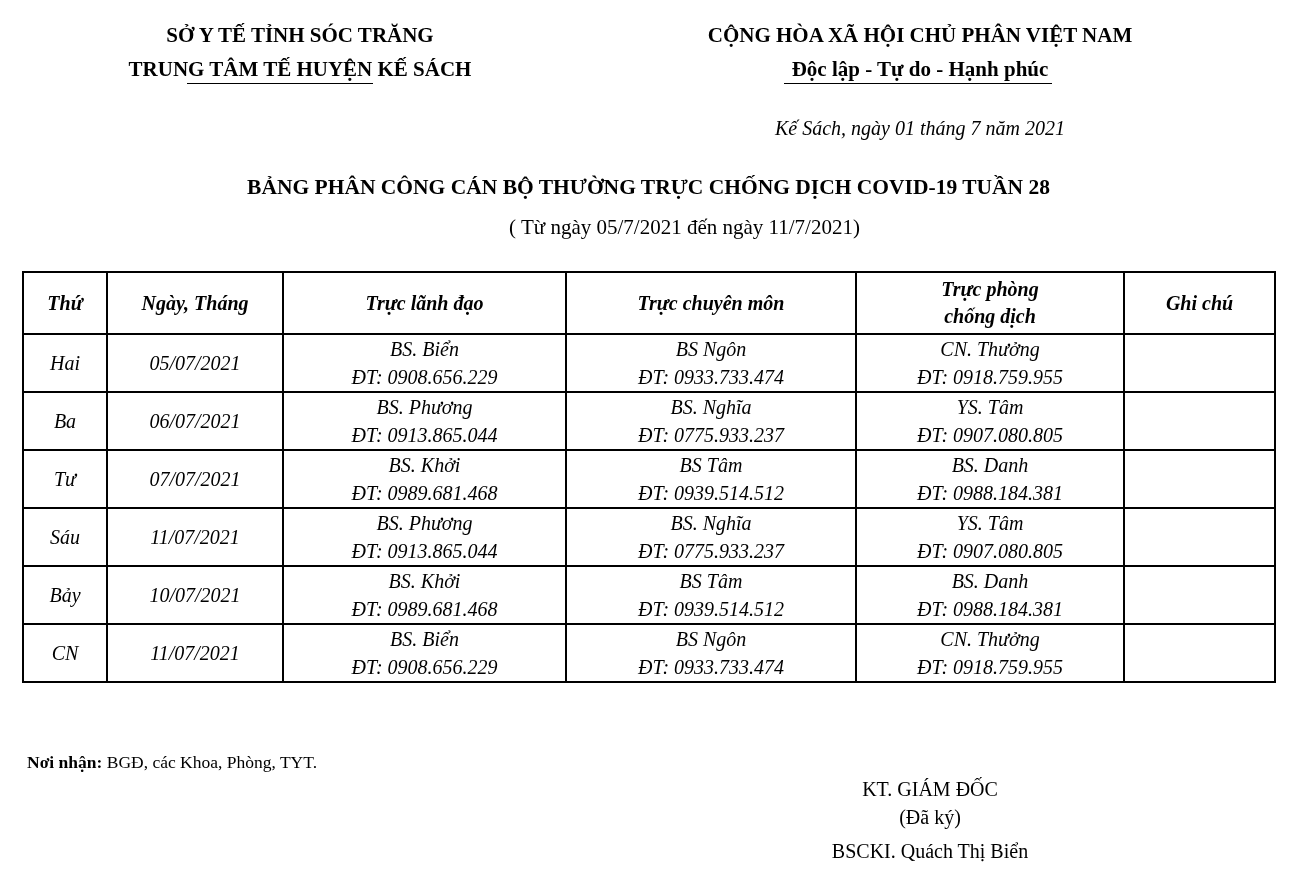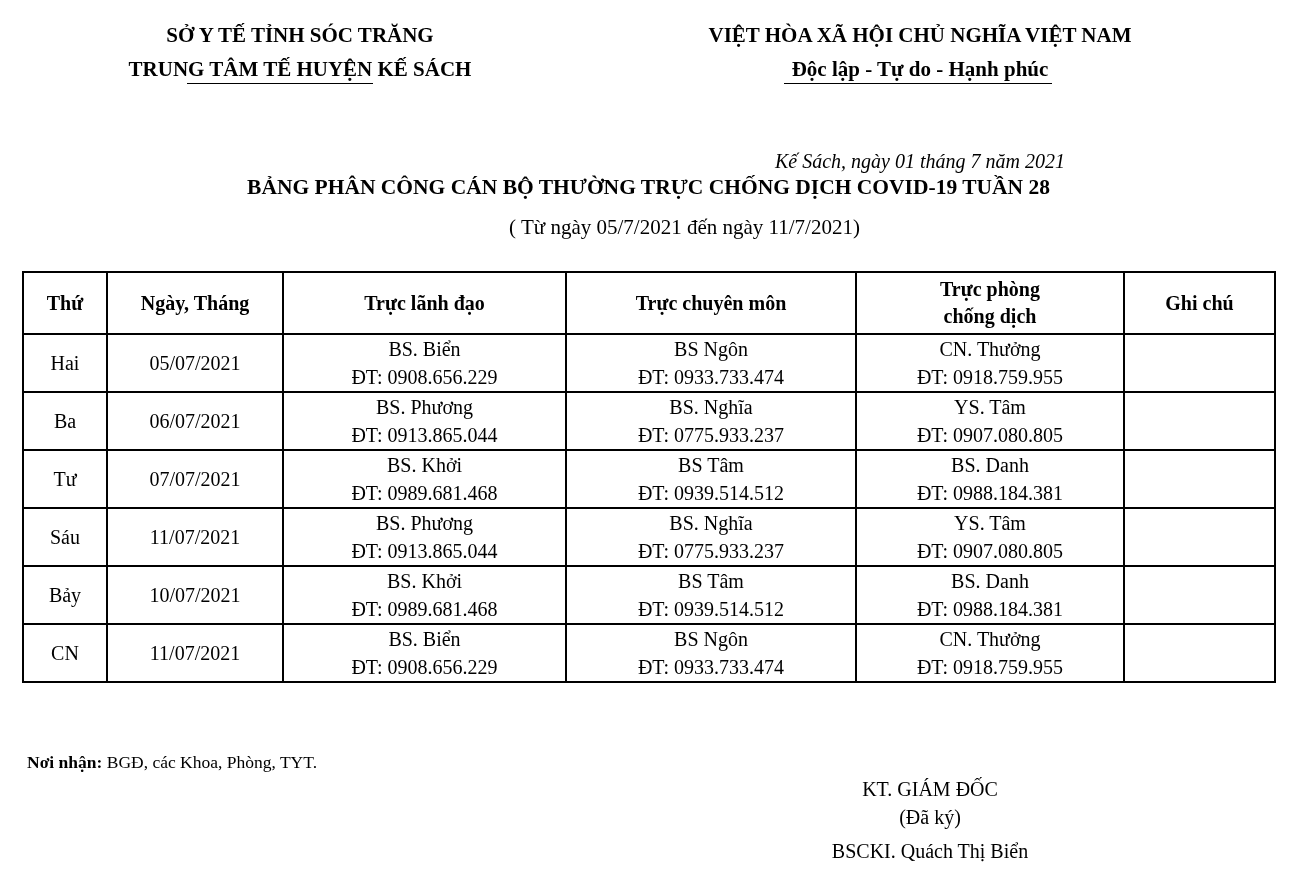--- a/index.html
+++ b/index.html
@@ -8,27 +8,27 @@
     font-family: "Liberation Serif", "DejaVu Serif", serif; color: #000;
   }
   .abs { position: absolute; }
   .bold { font-weight: bold; }
 
   .left-head { left: 60px; width: 480px; top: 18px; font-size: 21px; font-weight: bold; text-align: center; line-height: 34px; }
   .right-head { left: 650px; width: 540px; top: 18px; font-size: 21px; font-weight: bold; text-align: center; line-height: 34px; }
   .underline-left { position: absolute; left: 187px; top: 83px; width: 186px; height: 0; border-top: 1.5px solid #000; }
   .underline-right { position: absolute; left: 784px; top: 83px; width: 268px; height: 0; border-top: 1.5px solid #000; }
 
-  .date-line { left: 650px; width: 540px; top: 117px; text-align: center; font-style: italic; font-size: 20px; margin-top: 33px; }
+  .date-line { left: 650px; width: 540px; top: 117px; text-align: center; font-style: italic; font-size: 20px; }
   .title { left: 0; width: 1297px; top: 175px; text-align: center; font-size: 21.5px; font-weight: bold; }
   .subtitle { left: 0; width: 1297px; top: 215px; text-align: center; font-size: 21px; padding-left: 36px; }
 
   table.duty {
     position: absolute; left: 22px; top: 271px;
-    border-collapse: collapse; font-size: 20px;
+    border-collapse: collapse; font-size: 20px; font-style: italic;
   }
   table.duty th, table.duty td {
     border: 2px solid #000; text-align: center; vertical-align: middle; padding: 0;
   }
   table.duty th { font-weight: bold; height: 60px; line-height: 27px; }
   table.duty td { height: 54px; line-height: 28px; }
   col.c1 { width: 84px; } col.c2 { width: 176px; } col.c3 { width: 283px; }
   col.c4 { width: 290px; } col.c5 { width: 268px; } col.c6 { width: 151px; }
   .cell-line { display: block; }
 
@@ -39,21 +39,21 @@
 </head>
 <body>
 
 <div class="abs left-head">
   <div>SỞ Y TẾ TỈNH SÓC TRĂNG</div>
   <div>TRUNG TÂM TẾ HUYỆN KẾ SÁCH</div>
 </div>
 <div class="underline-left"></div>
 
 <div class="abs right-head">
-  <div>VIỆT HÒA XÃ HỘI CHỦ NGHĨA VIỆT NAM</div>
+  <div>CỘNG HÒA XÃ HỘI CHỦ PHÂN VIỆT NAM</div>
   <div>Độc lập - Tự do - Hạnh phúc</div>
 </div>
 <div class="underline-right"></div>
 
 <div class="abs date-line">Kế Sách, ngày 01 tháng 7 năm 2021</div>
 
 <div class="abs title">BẢNG PHÂN CÔNG CÁN BỘ THƯỜNG TRỰC CHỐNG DỊCH COVID-19 TUẦN 28</div>
 <div class="abs subtitle">( Từ ngày 05/7/2021 đến ngày 11/7/2021)</div>
 
 <table class="duty">

